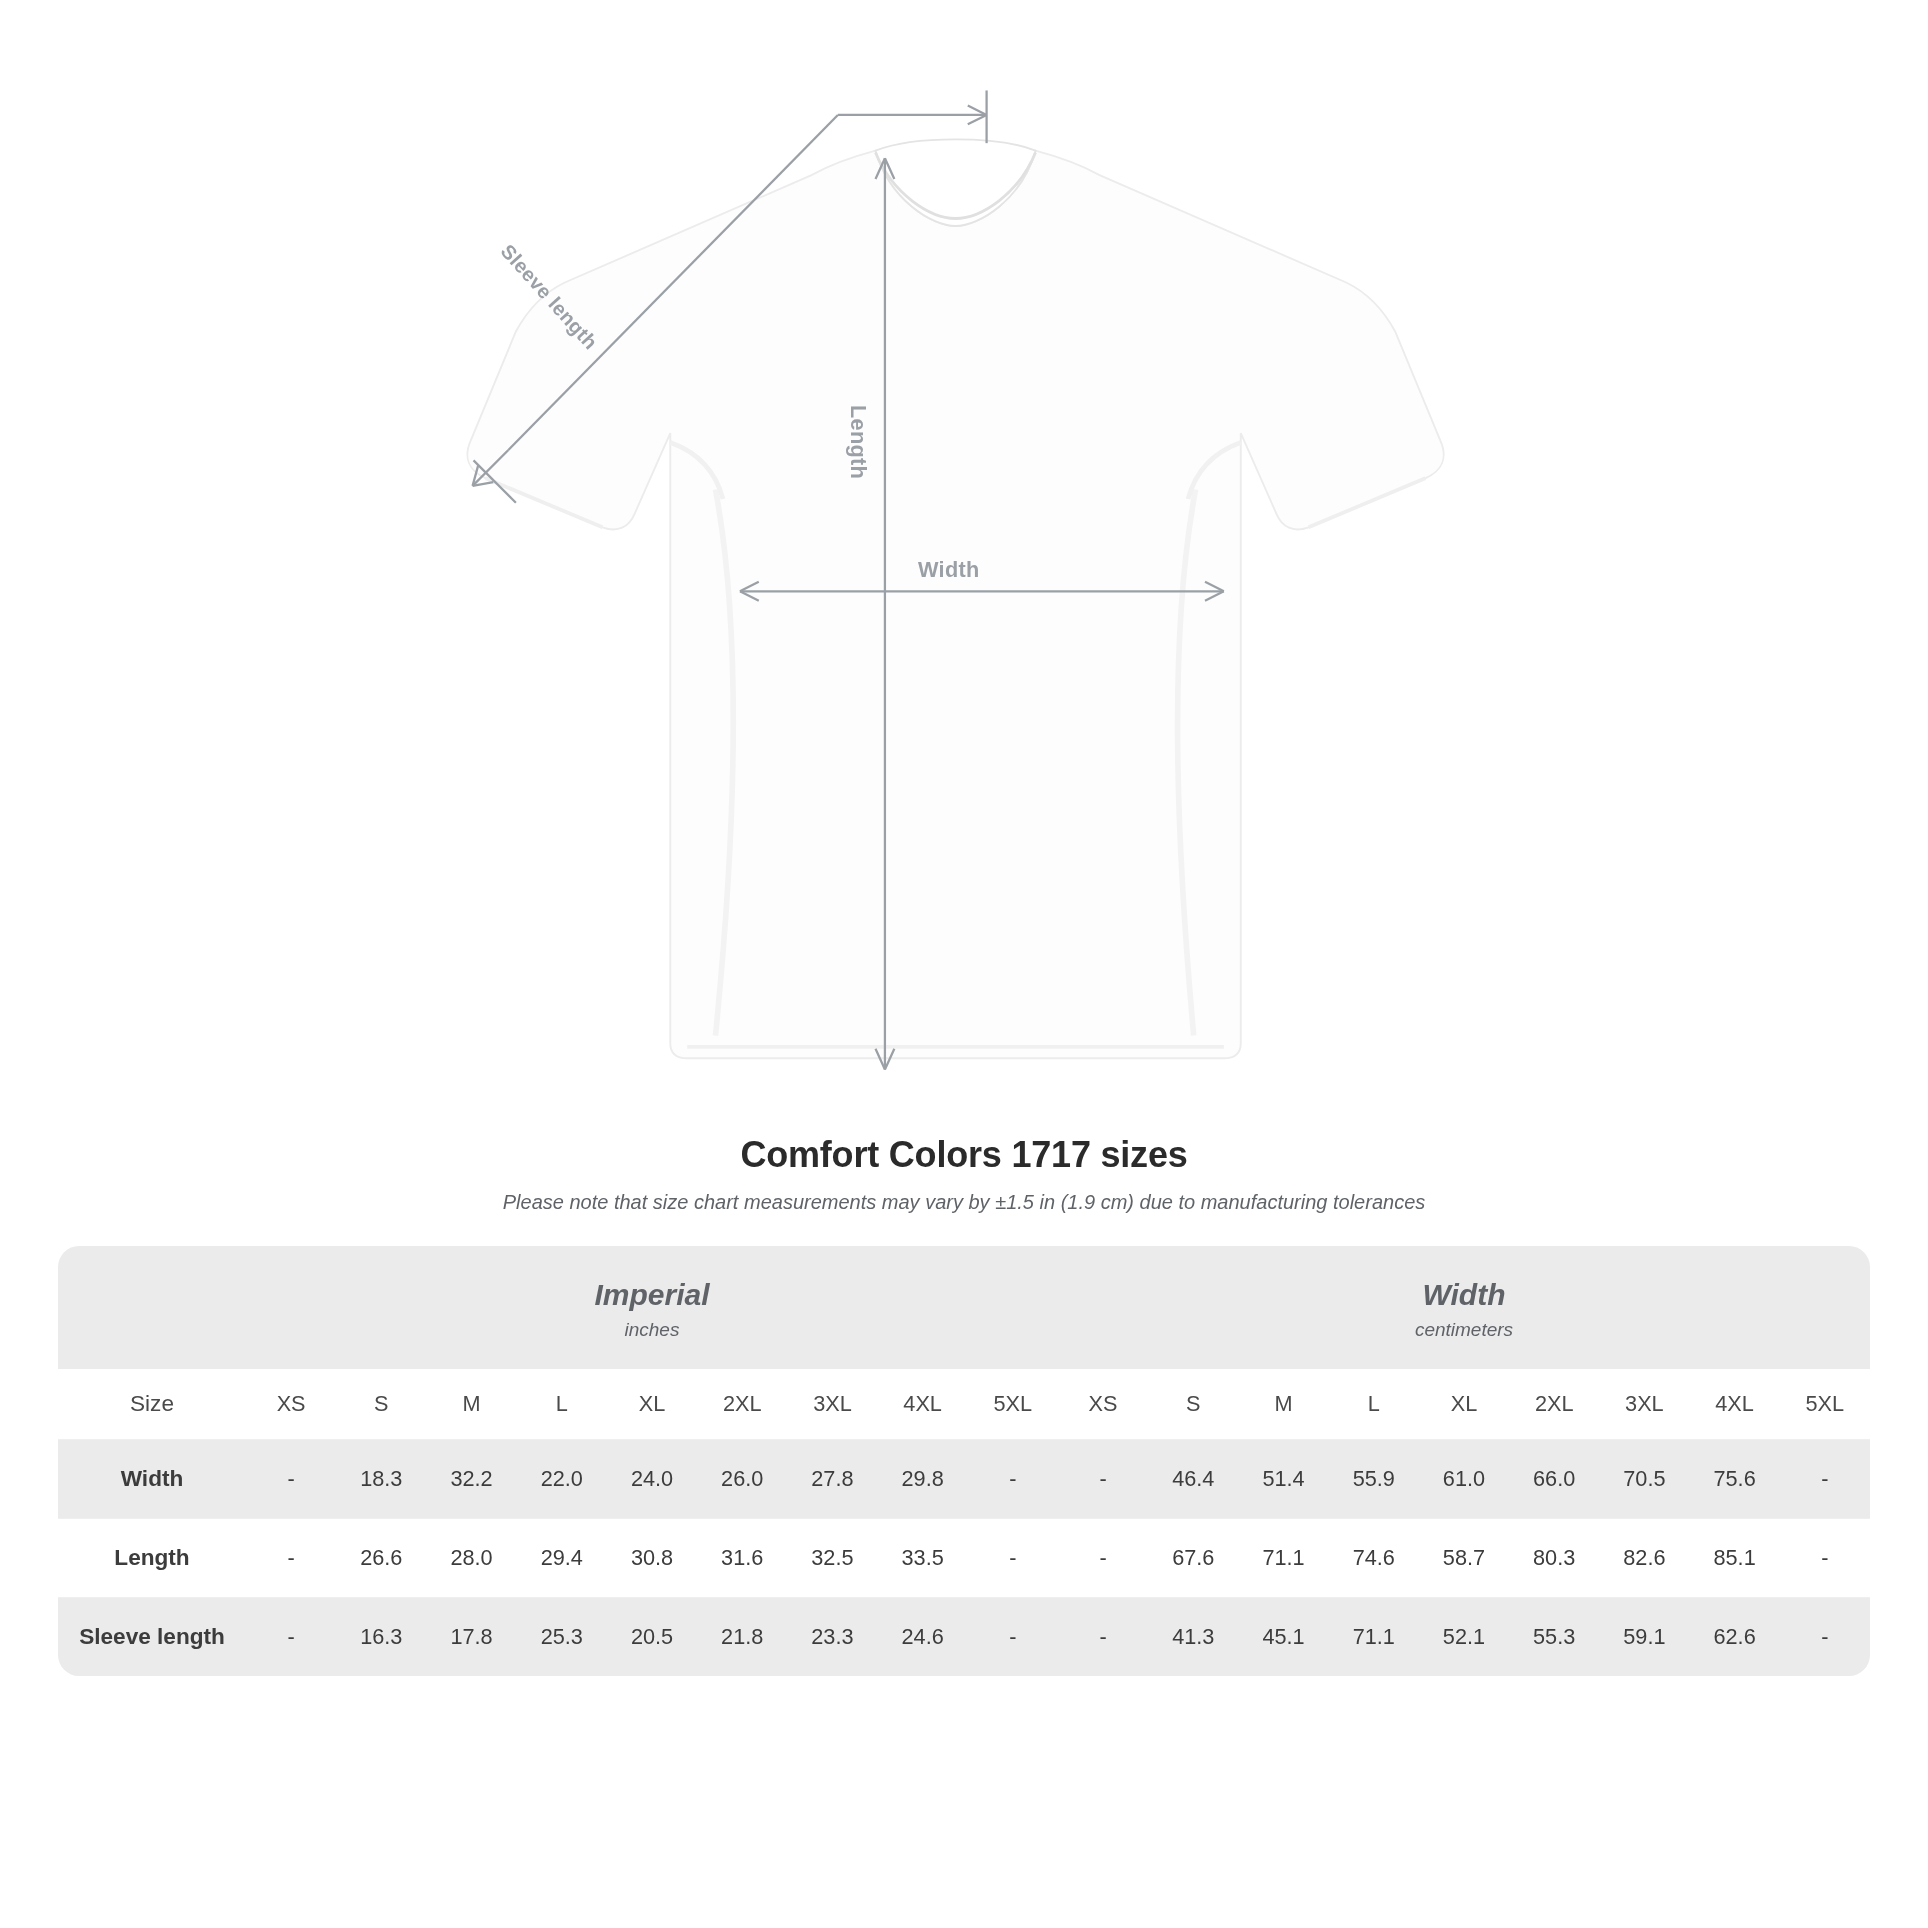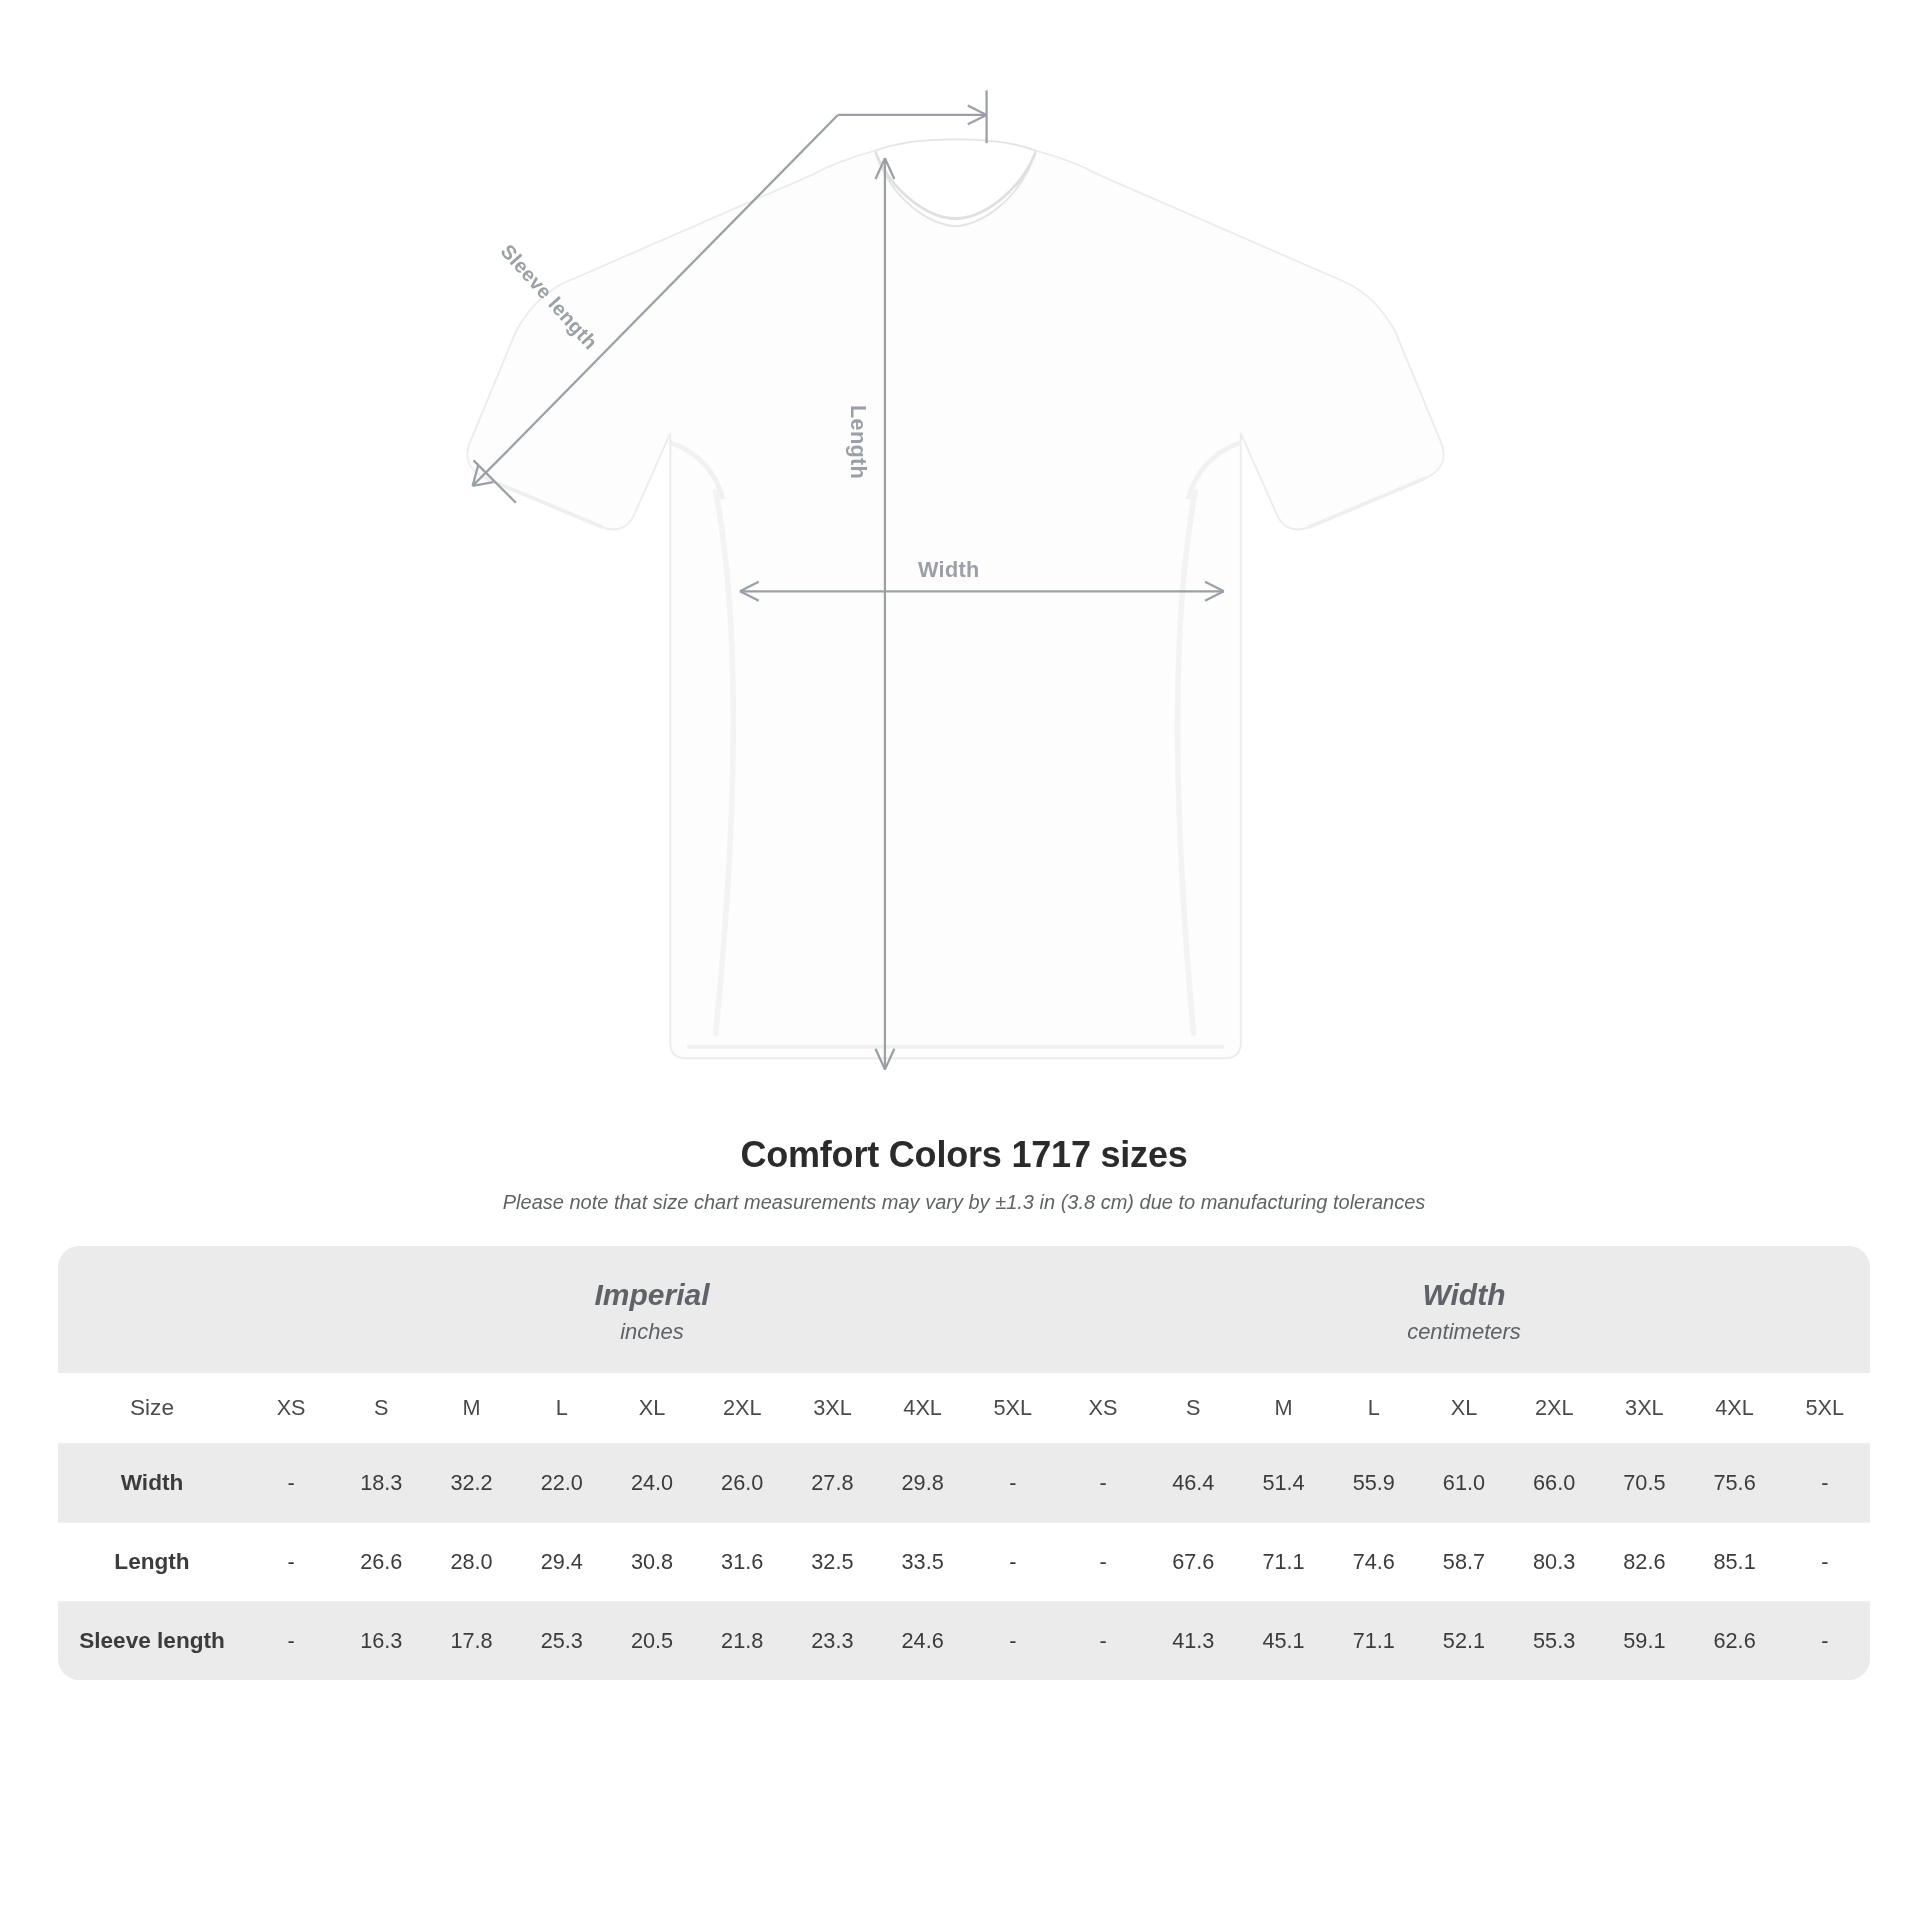--- a/index.html
+++ b/index.html
@@ -105,21 +105,21 @@
   .unit-row td.blank {
     background: #ebebeb;
   }
   .unit-name {
     font-size: 30px;
     font-weight: bold;
     font-style: italic;
     color: #5f6368;
   }
   .unit-sub {
-    font-size: 22px;
+    font-size: 19px;
     font-style: italic;
     color: #5f6368;
     margin-top: 7.5px;
   }
 
   .head-row td {
     background: #ffffff;
     padding: 22px 0;
     font-size: 21.7px;
     font-weight: bold;
@@ -219,21 +219,21 @@
       </g>
     </svg>
 
     <div class="dim-label label-width">Width</div>
     <div class="dim-label label-length">Length</div>
     <div class="dim-label label-sleeve">Sleeve length</div>
   </div>
 
   <div class="title-block">
     <div class="chart-title">Comfort Colors 1717 sizes</div>
-    <div class="chart-note">Please note that size chart measurements may vary by ±1.3 in (3.8 cm) due to manufacturing tolerances</div>
+    <div class="chart-note">Please note that size chart measurements may vary by ±1.5 in (1.9 cm) due to manufacturing tolerances</div>
   </div>
 
   <div class="table-wrap">
     <table class="size-table">
       <colgroup>
         <col class="label-col">
         <col span="18">
       </colgroup>
       <tbody>
         <tr class="unit-row">

